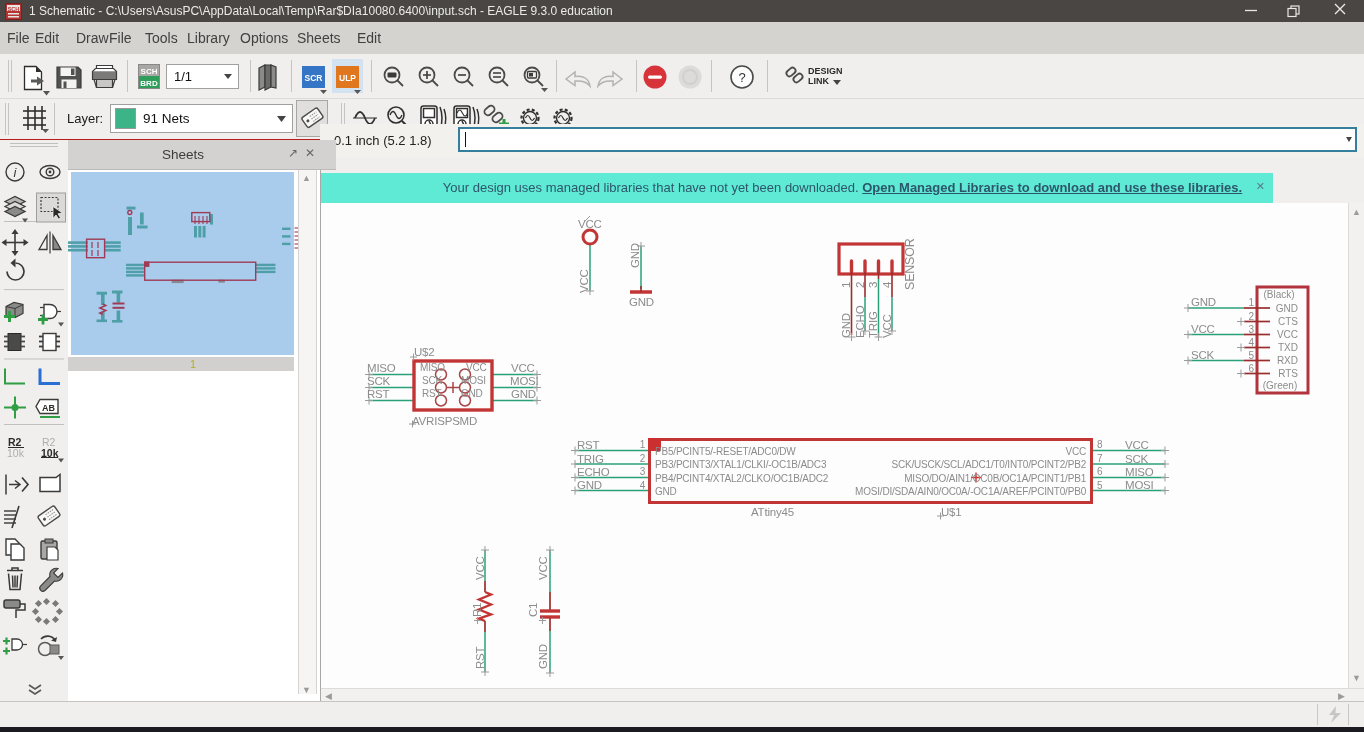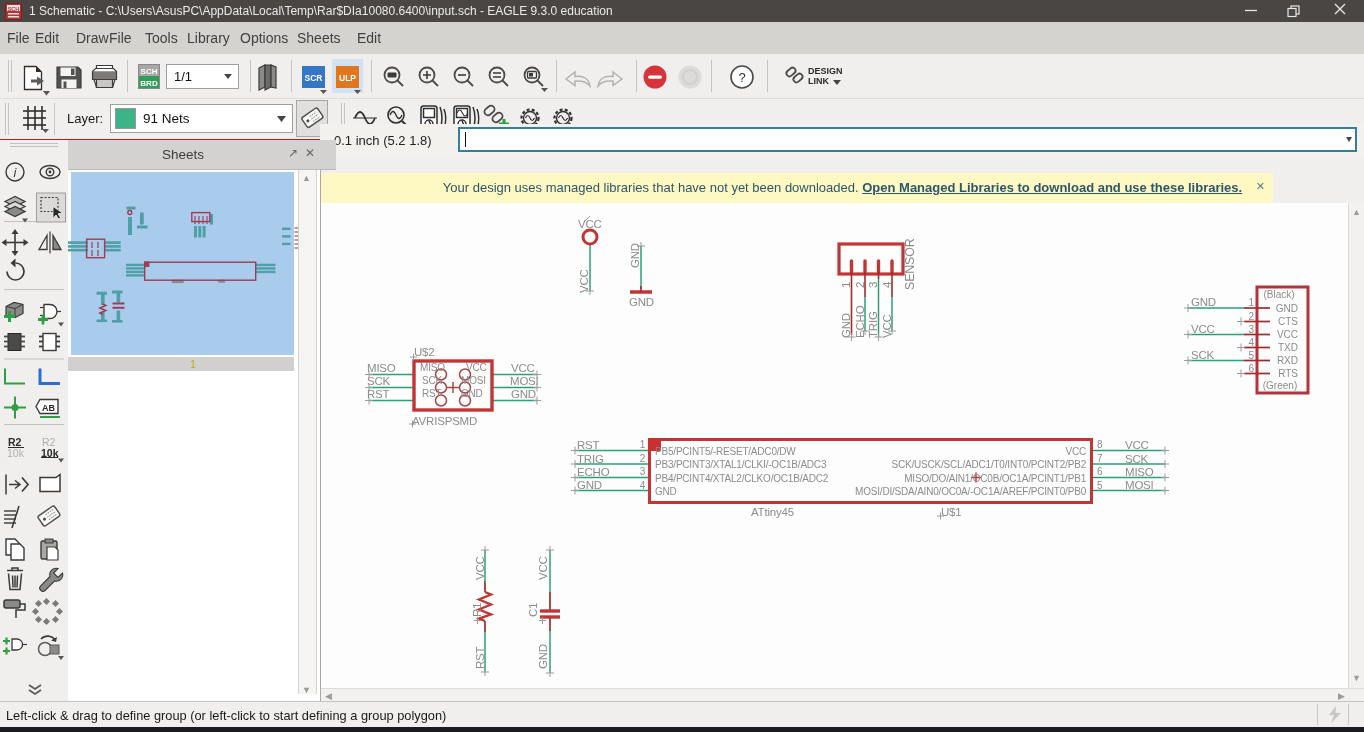--- a/index.html
+++ b/index.html
@@ -4,21 +4,21 @@
 <style>
 html,body{margin:0;padding:0;}
 #app{position:relative;width:1364px;height:732px;background:#f0efed;font-family:"Liberation Sans",sans-serif;overflow:hidden;}
 .abs{position:absolute;}
 #titlebar{left:0;top:0;width:1364px;height:22px;background:#494643;color:#eceae8;font-size:12px;}
 #menubar{left:0;top:22px;width:1364px;height:32px;background:#d5d3d0;color:#404040;font-size:14px;}
 .menuitem{position:absolute;top:8px;}
 #toolbar1{left:0;top:54px;width:1364px;height:44px;background:#f0efed;border-bottom:1px solid #dddbd9;}
 #toolbar2{left:0;top:99px;width:1364px;height:40px;background:#f0efed;border-bottom:6px solid #b91c1c;}
 #cmdrow{left:320px;top:124px;width:1044px;height:33px;background:#f2f1ed;}
-#notif{left:321px;top:173px;width:952px;height:30px;background:#fef9c3;font-size:13px;color:#2e566b;}
+#notif{left:321px;top:173px;width:952px;height:30px;background:#5eead4;font-size:13px;color:#2e566b;}
 #canvas{left:320px;top:203px;width:1028px;height:485px;background:#fdfdfd;}
 #vscroll{left:1348px;top:203px;width:16px;height:485px;background:#f2f1f0;border-left:1px solid #dddbd9;}
 #hscroll{left:320px;top:688px;width:1044px;height:14px;background:#f2f1f0;border-top:1px solid #dddbd9;}
 #statusbar{left:0;top:701px;width:1364px;height:26px;background:#f0efed;border-top:1px solid #c6c4c2;font-size:12.8px;color:#1a1a1a;}
 #bottomstrip{left:0;top:727px;width:1364px;height:5px;background:#1a1a20;}
 #palette{left:0;top:140px;width:68px;height:561px;background:#f0efed;border-right:1px solid #c9c7c5;}
 #sheets{left:68px;top:140px;width:252px;height:561px;background:#ffffff;border-right:1px solid #aaa8a6;}
 #sheetshead{position:absolute;left:0;top:0;width:252px;height:29px;background:#d4d2d0;border-bottom:1px solid #bcbab8;color:#3c3c3c;font-size:13.5px;padding-left:16px;}
 .vsep{position:absolute;width:1px;background:#c9c7c5;}
 .gtxt{fill:#8c8c8c;}
@@ -535,21 +535,20 @@
 <div class="abs" id="vscroll">
   <div class="abs" style="left:3px;top:4px;color:#9a9a9a;font-size:9px">▲</div>
   <div class="abs" style="left:3px;top:470px;color:#9a9a9a;font-size:9px">▼</div>
 </div>
 <div class="abs" id="hscroll">
   <div class="abs" style="left:5px;top:2px;color:#9a9a9a;font-size:9px">◀</div>
   <div class="abs" style="left:1018px;top:2px;color:#9a9a9a;font-size:9px">▶</div>
 </div>
 
 <div class="abs" id="statusbar">
-  <div class="abs" style="left:6px;top:6px">Left-click &amp; drag to define group (or left-click to start defining a group polygon)</div>
   <div class="vsep" style="left:1317px;top:2px;height:21px"></div>
   <svg class="abs" style="left:1322px;top:3px" width="26" height="19" viewBox="0 0 26 19">
     <path d="M14 1 L7 10 L12 10 L9 18 L19 8 L13.5 8 Z" fill="#c8c6c4"></path>
   </svg>
   <div class="vsep" style="left:1348px;top:2px;height:21px"></div>
 </div>
 <div class="abs" id="bottomstrip"></div>
 
 <div class="abs" id="palette">
 <svg width="68" height="563" viewBox="0 0 68 563">

